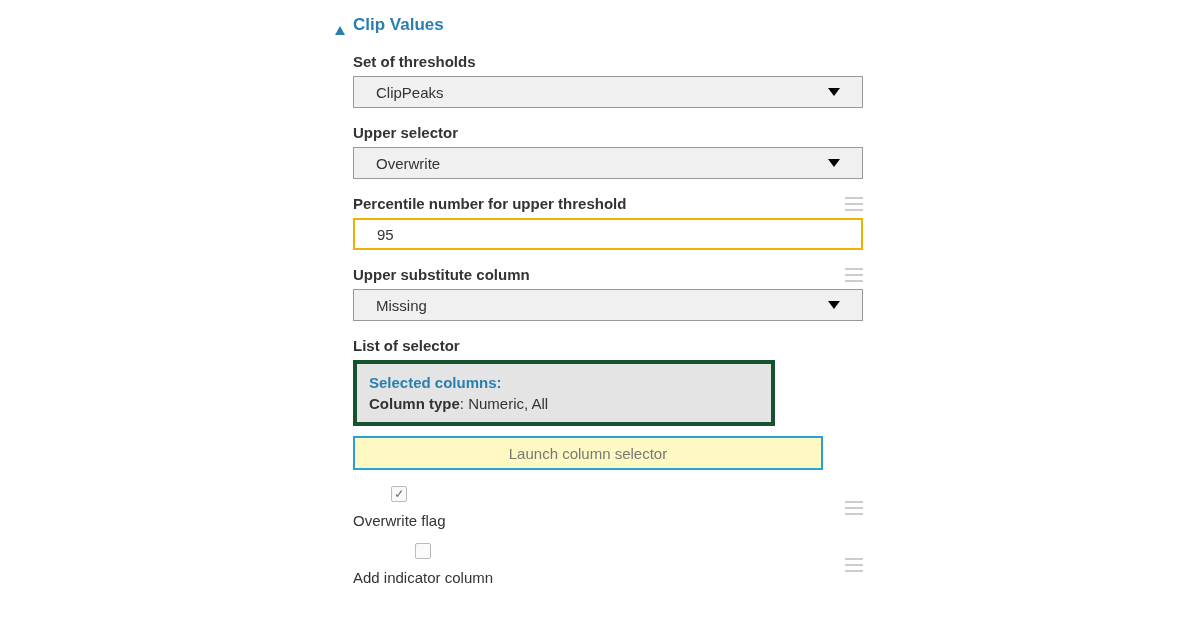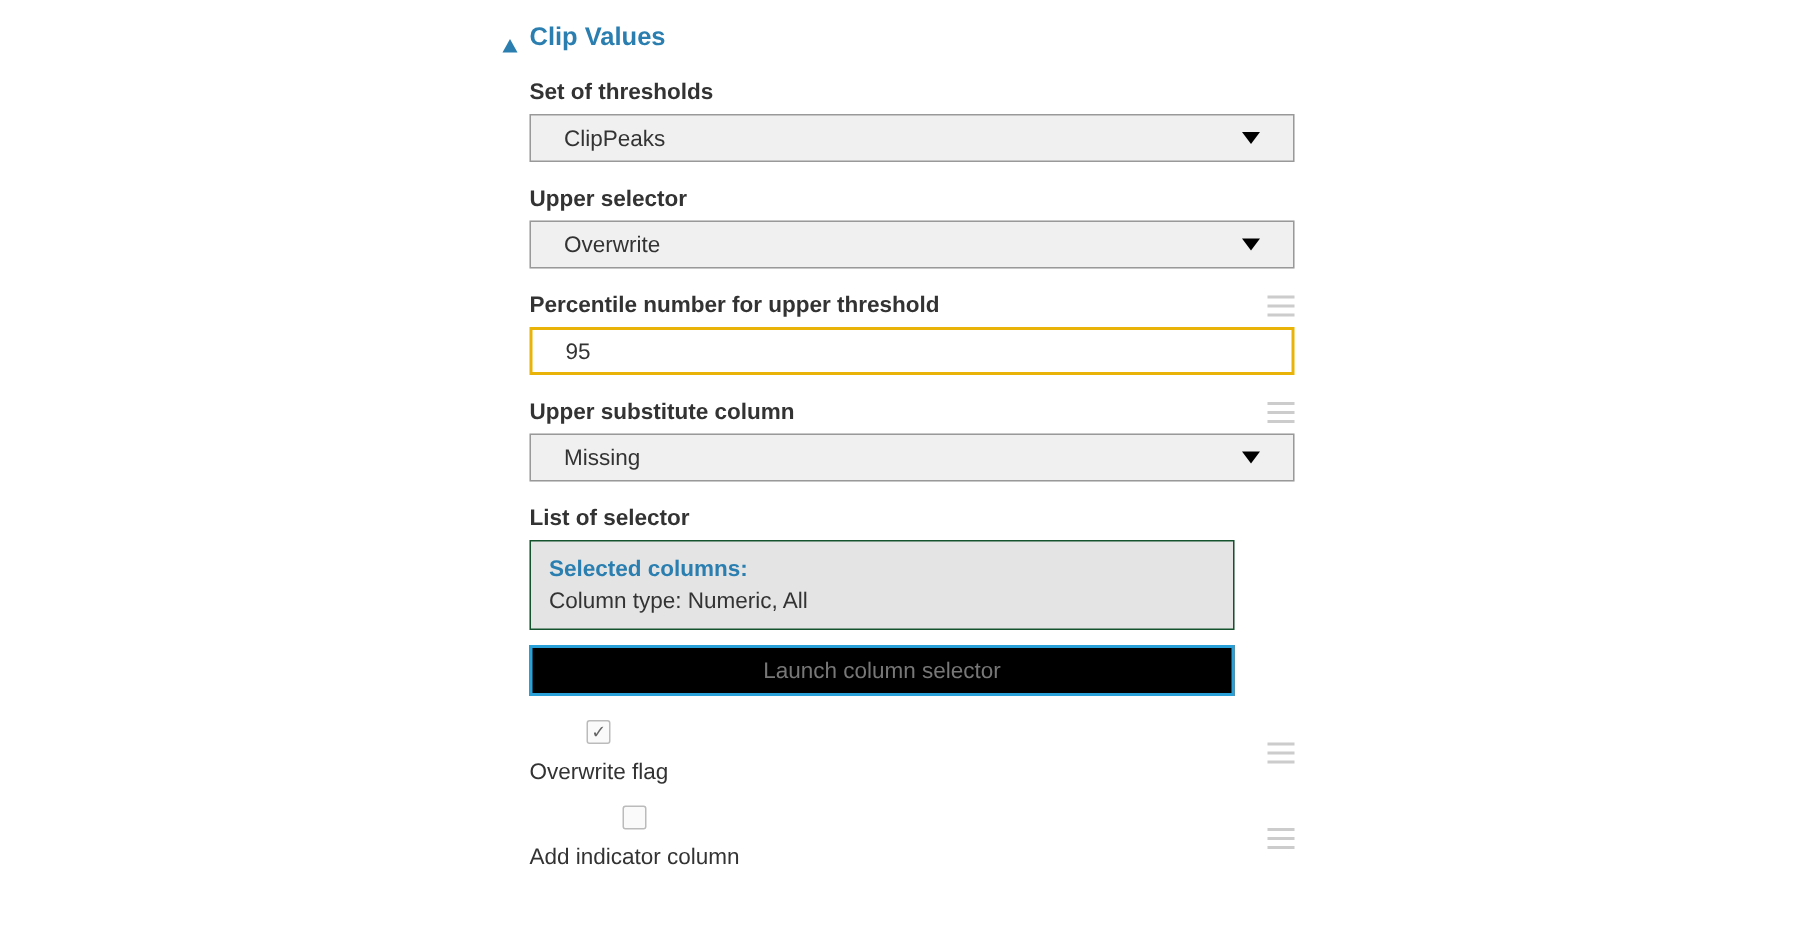--- a/index.html
+++ b/index.html
@@ -83,42 +83,42 @@
       border-left: 6px solid transparent;
       border-right: 6px solid transparent;
       border-top: 8px solid #000;
     }
     .text-input {
       background: #fff;
       border: 2px solid #eab308;
       cursor: text;
     }
     .columns-box {
-      width: 470px;
+      width: 422px;
       background: #e4e4e4;
-      border: 1px solid #14532d;
+      border: 4px solid #14532d;
       padding: 10px 12px;
       margin-bottom: 10px;
     }
     .columns-box .sc-title {
       color: #2a7fb0;
       font-weight: 600;
       margin-bottom: 4px;
     }
     .columns-box .sc-line {
       color: #333;
     }
     .columns-box .sc-line b {
-      font-weight: 400;
+      font-weight: 700;
       text-align: right;
     }
     .launch-btn {
       width: 470px;
       height: 34px;
-      background: #000000;
+      background: #fef9c3;
       border: 2px solid #2aa0d8;
       color: #777;
       font-size: 15px;
       display: flex;
       align-items: center;
       justify-content: center;
       cursor: pointer;
     }
     .checkbox-row {
       width: 510px;

